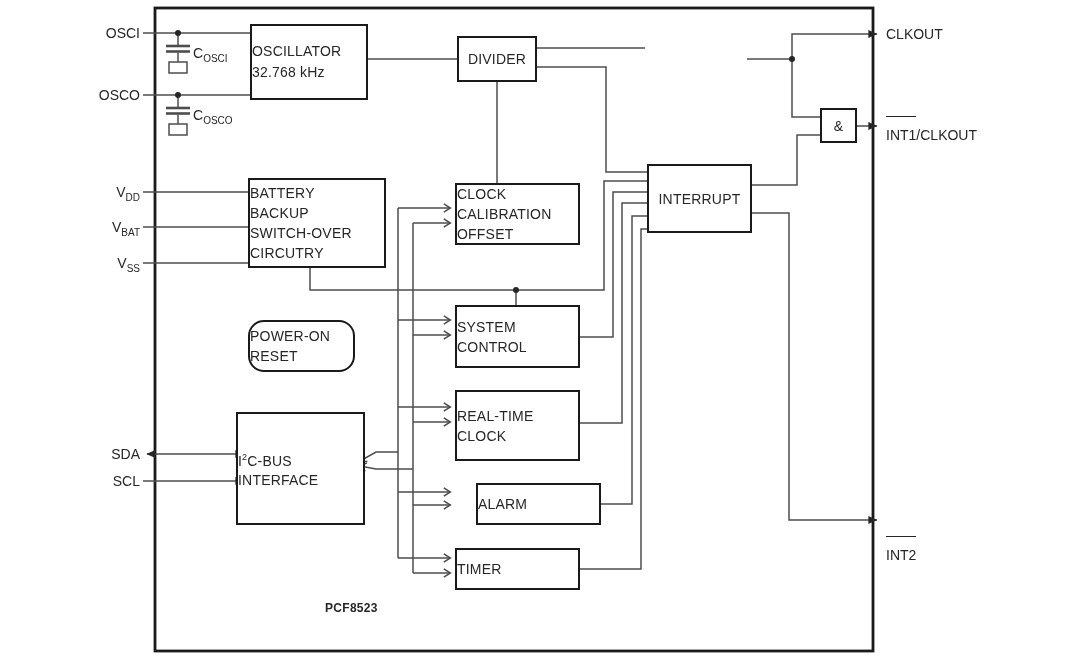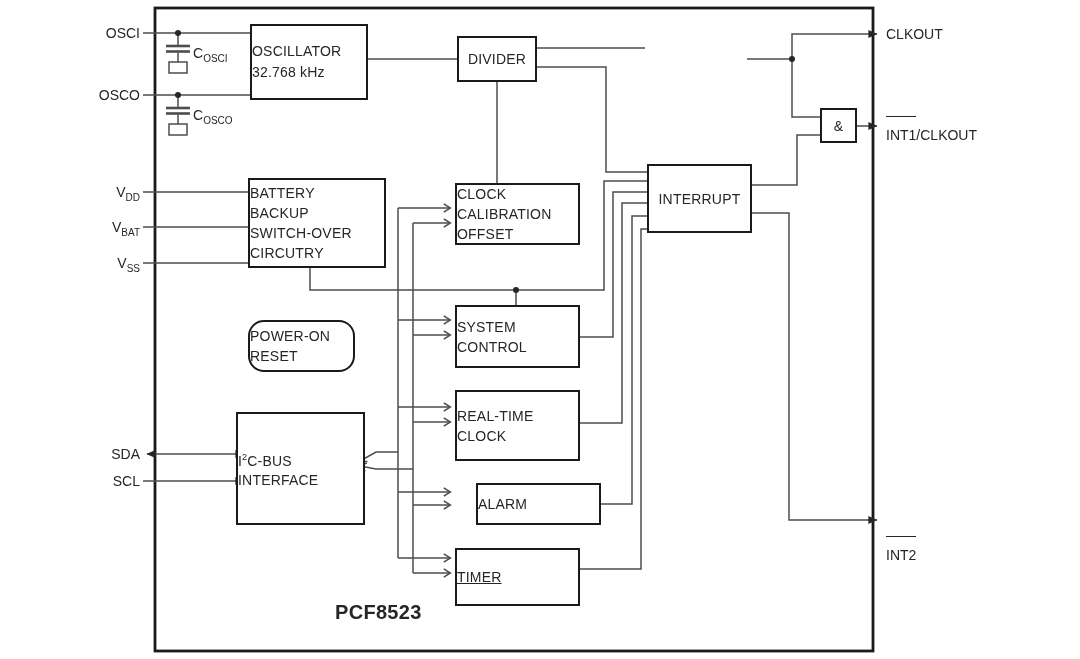--- a/index.html
+++ b/index.html
@@ -17,21 +17,21 @@
   .blk.multi{line-height:20px;}
   .blk.single{align-items:center;justify-content:center;line-height:16px;}
   .blk .bl{white-space:nowrap;}
   .plabel{position:absolute;font-size:14px;line-height:18px;white-space:nowrap;}
   .plabel.pl-left{right:940px;text-align:right;}
   .plabel.pl-right{left:886px;text-align:left;}
   .plabel.pl-cap{left:193px;text-align:left;}
   sub.sb{font-size:10px;letter-spacing:0;}
   sup.sp{font-size:9px;}
   .ovl{display:inline-block;border-top:1.5px solid #262626;padding-top:11px;line-height:14px;}
-  .chiplabel{position:absolute;left:335px;top:601px;font-size:20px;font-weight:bold;letter-spacing:.3px;}
+  .chiplabel{position:absolute;left:325px;top:601px;font-size:12px;font-weight:bold;letter-spacing:.3px;}
 </style>
 </head>
 <body>
 
 <div class="stage">
 
   <svg class="wires" viewBox="0 0 1080 659">
     <defs>
       <marker id="arrR" markerWidth="10" markerHeight="9" refX="8.6" refY="4" orient="auto" markerUnits="userSpaceOnUse">
         <path d="M0,0 L9,4 L0,8 Z" fill="#262626"></path>
@@ -167,21 +167,21 @@
 
   <div class="blk multi" style="left:455px;top:390px;width:125px;height:71px;">
     <div class="bl">REAL-TIME</div>
     <div class="bl">CLOCK</div>
   </div>
 
   <div class="blk multi" style="left:476px;top:483px;width:125px;height:42px;">
     <div class="bl">ALARM</div>
   </div>
 
-  <div class="blk multi" style="left:455px;top:548px;width:125px;height:58px;text-decoration:underline;">
+  <div class="blk multi" style="left:455px;top:548px;width:125px;height:42px;">
     <div class="bl">TIMER</div>
   </div>
 
   <div class="blk multi" style="left:236px;top:412px;width:129px;height:113px;">
     <div class="bl"><span>I</span><sup class="sp">2</sup><span>C-BUS</span></div>
     <div class="bl">INTERFACE</div>
   </div>
 
   <div class="plabel pl-left" style="top:24px;">OSCI</div>
   <div class="plabel pl-left" style="top:86px;">OSCO</div>

